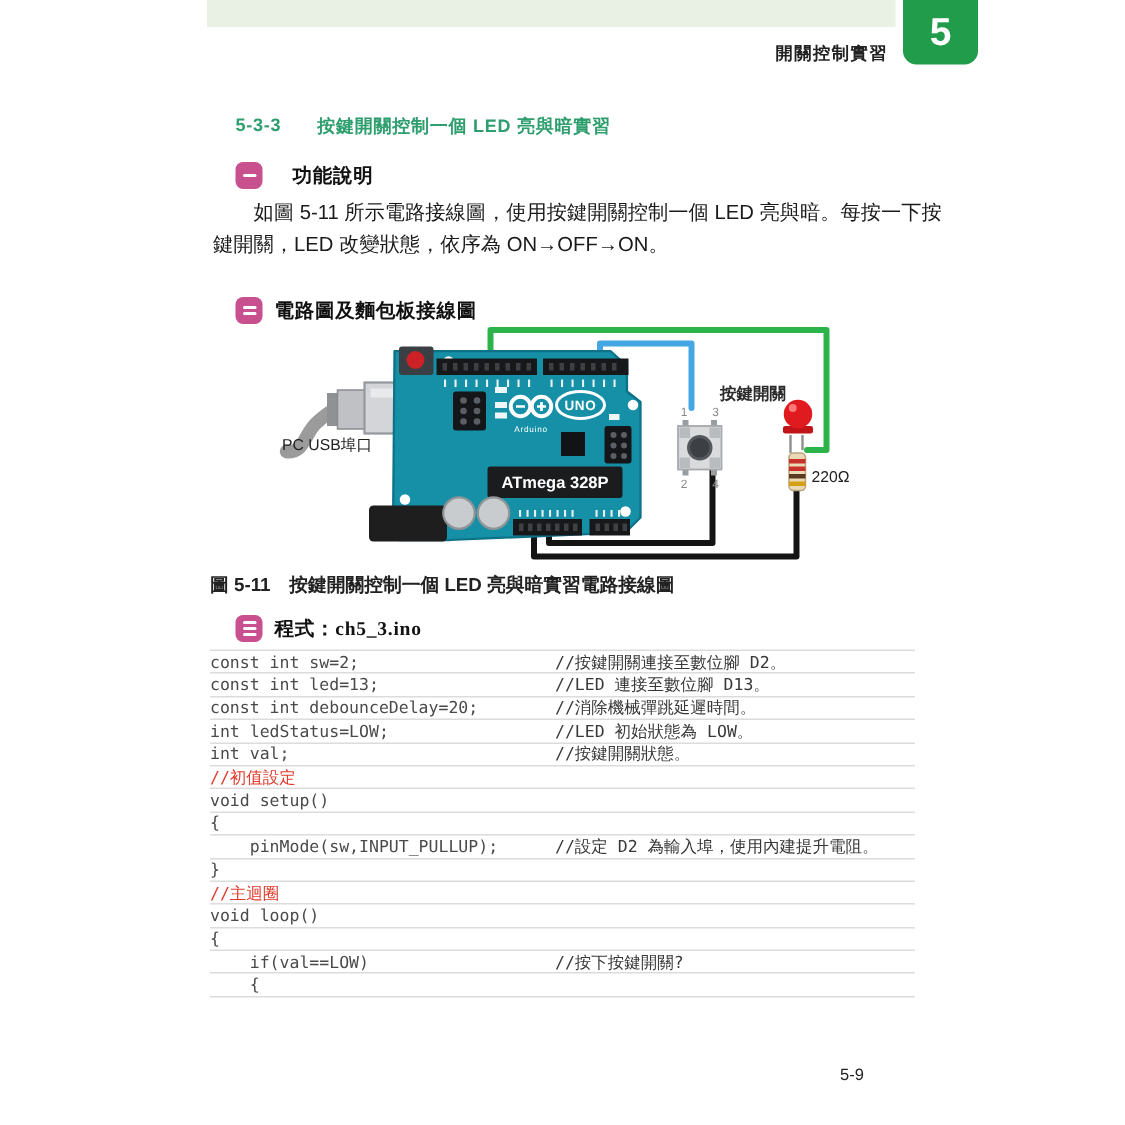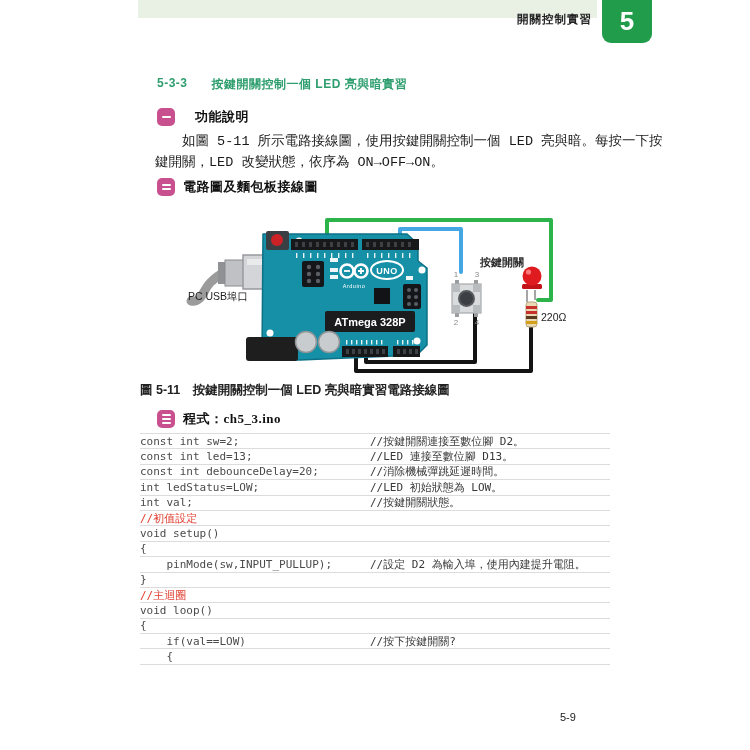--- a/index.html
+++ b/index.html
@@ -4,41 +4,41 @@
 <style>
   * { margin:0; padding:0; box-sizing:border-box; }
   body { background:#888; font-family:"Liberation Sans", sans-serif; }
   .page { position:relative; width:750px; height:750px; background:#ffffff; overflow:hidden; margin:0 auto; }
 
   
   .topbar { position:absolute; left:138px; top:0; width:459px; height:18px; background:#e9f1e4; }
   .chapter-badge { position:absolute; left:602px; top:0; width:50px; height:43px; background:#219c4b;
                    border-radius:0 0 9px 9px; display:flex; align-items:center; justify-content:center;
                    color:#fff; font-size:26px; font-weight:bold; }
-  .running-head { position:absolute; left:440px; top:12px; width:152px; text-align:right;
+  .running-head { position:absolute; left:440px; top:28px; width:152px; text-align:right;
                   font-size:11.5px; font-weight:bold; color:#222; letter-spacing:1px; }
 
   
   .section-title { position:absolute; left:157px; top:76px; display:flex; gap:24px;
                    color:#2e9e6e; font-size:12px; font-weight:bold; letter-spacing:0.5px; }
 
   
   .subhead { position:absolute; display:flex; align-items:center; gap:8px; }
   .subhead .badge { width:18px; height:18px; background:#c8508e; border-radius:5px;
                     display:flex; flex-direction:column; align-items:center; justify-content:center; gap:2px; }
   .subhead .badge i { display:block; width:9px; height:2.2px; background:#fff; border-radius:1px; }
   .subhead .lbl { font-size:13px; font-weight:bold; color:#111; letter-spacing:0.5px; }
   .subhead .file { font-weight:bold; font-family:"Liberation Serif", serif; }
   #sub1 { left:157px; top:108px;gap:20px; }
-  #sub2 { left:157px; top:178px; }
+  #sub2 { left:157px; top:198px; }
   #sub3 { left:157px; top:410px; }
 
   
-  .body-text { position:absolute; left:155px; top:131px; width:480px;
-               font-family:Liberation Mono, monospace; font-size:13.5px; line-height:21px; color:#1a1a1a; }
+  .body-text { position:absolute; left:142px; top:131px; width:480px;
+               font-family:Liberation Sans, sans-serif; font-size:13.5px; line-height:21px; color:#1a1a1a; }
   .body-text .l1 { text-indent:27px; white-space:nowrap; }
   .body-text .l2 { white-space:nowrap; }
 
   
   .diagram { position:absolute; left:185px; top:213px; width:545px; height:168px; }
   .fig-caption { position:absolute; left:140px; top:382px; width:480px; text-align:left;
                  font-size:12.5px; font-weight:bold; color:#222; }
 
   
   .code-listing { position:absolute; left:140px; top:433px; width:470px; border-top:1px solid #dcdcdc; }

